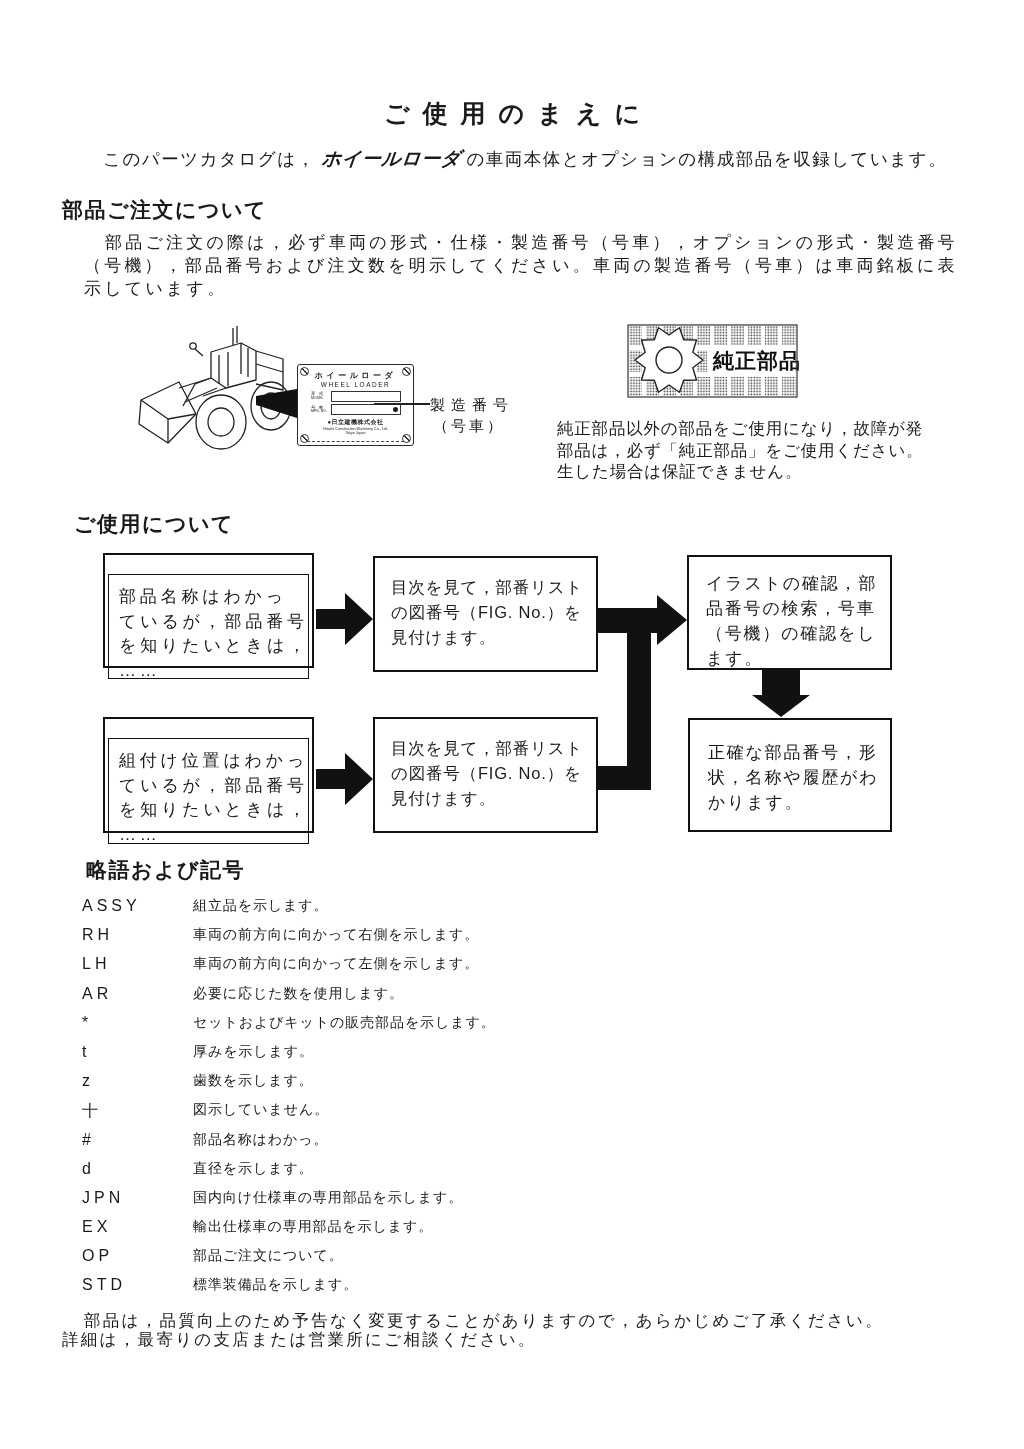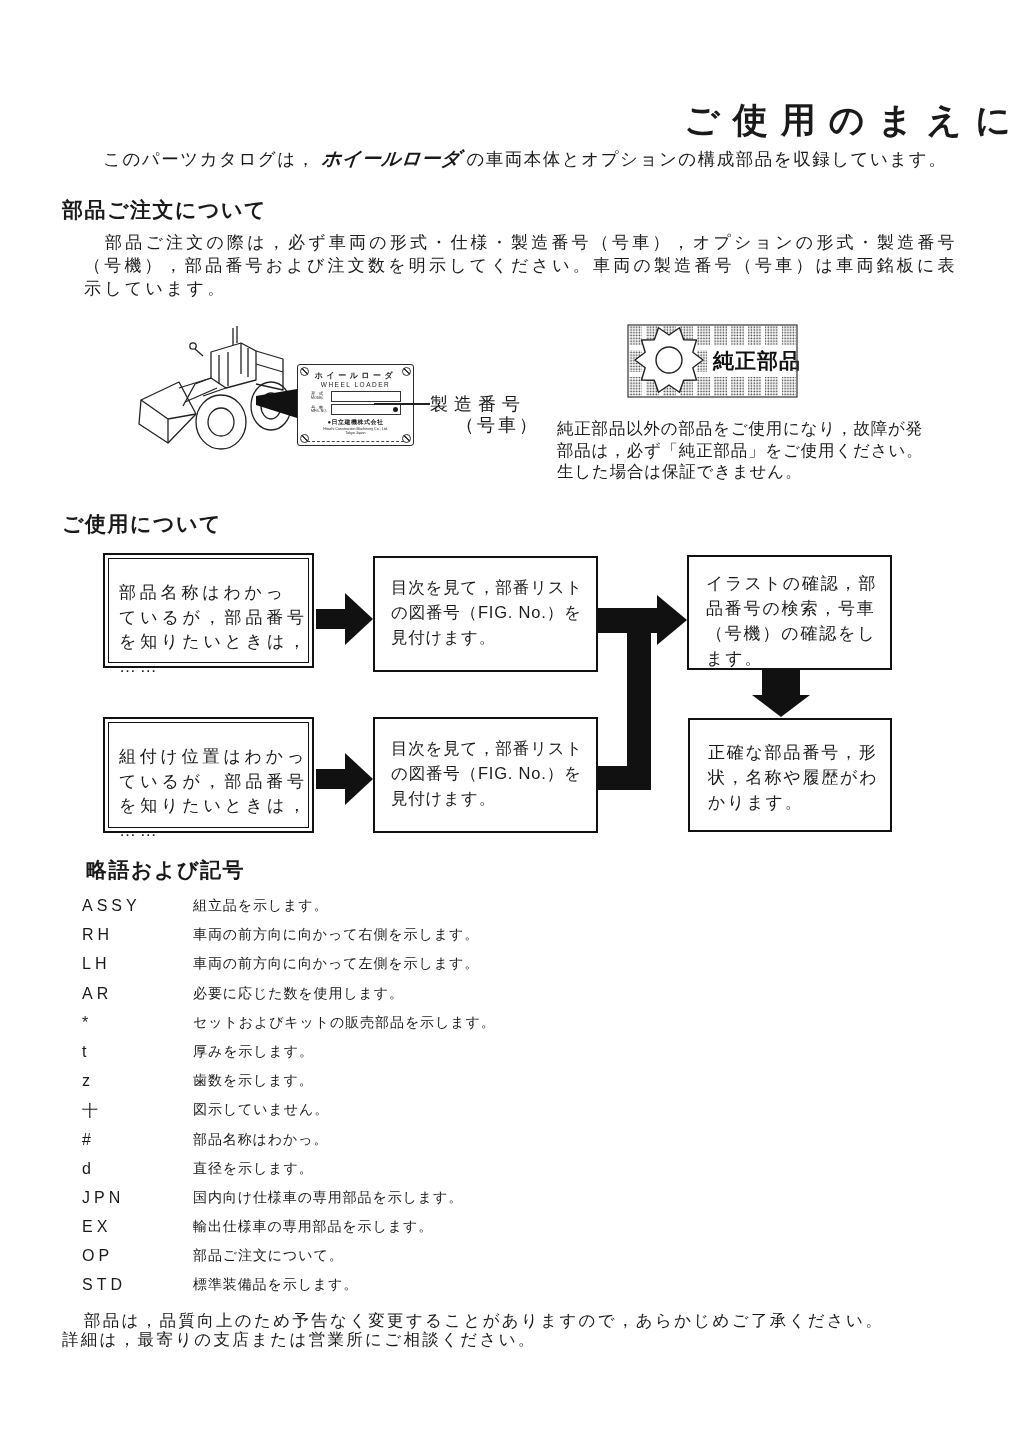--- a/index.html
+++ b/index.html
@@ -4,22 +4,22 @@
 <style>
   html,body{margin:0;padding:0;background:#e8e8e8;}
   .page{
     position:relative;width:1024px;height:1449px;background:#fff;
     color:#1a1a1a;font-family:"Liberation Sans","DejaVu Sans",sans-serif;
     overflow:hidden;margin:0 auto;
   }
   .abs{position:absolute;}
   
   .doc-title{
-    left:0;right:0;top:97px;text-align:right;
-    font-size:35px;font-weight:600;letter-spacing:13px;padding-left:13px;
+    left:0;right:0;top:97px;text-align:center;
+    font-size:25px;font-weight:600;letter-spacing:13px;padding-left:13px;
   }
   .sec-head{font-size:21px;font-weight:700;letter-spacing:1.5px;}
   
   .intro{left:103px;top:146px;font-size:17.5px;letter-spacing:1.5px;white-space:nowrap;}
   .product-logo{
     display:inline-block;font-weight:800;font-style:italic;
     font-size:19px;letter-spacing:0.5px;transform:skewX(-6deg);margin:0 6px;
   }
   
   .order-body{left:84px;top:231px;font-size:17px;letter-spacing:3.2px;line-height:23.2px;white-space:nowrap;}
@@ -36,30 +36,30 @@
   .plate-row{display:flex;align-items:center;margin:2.5px 12px 0 13px;}
   .plate-lbl{width:18px;line-height:1;}
   .plate-lbl .jp{font-size:4.5px;letter-spacing:1px;white-space:nowrap;}
   .plate-lbl .en{font-size:3.5px;letter-spacing:0;white-space:nowrap;}
   .plate-box{flex:1;height:9px;border:1px solid #333;margin-left:2px;position:relative;background:#fff;}
   .plate-dot{position:absolute;right:2px;top:1.5px;width:5px;height:5px;border-radius:50%;background:#1a1a1a;}
   .plate-maker{margin-top:2.5px;text-align:center;font-size:6px;font-weight:700;letter-spacing:0.5px;white-space:nowrap;}
   .plate-en{text-align:center;font-size:3.6px;line-height:1.25;white-space:nowrap;}
   .plate-dash{position:absolute;left:9px;right:9px;bottom:3.5px;border-top:1px dashed #444;}
   .callout-line{left:374px;top:403px;width:56px;height:2px;background:#222;}
-  .callout-txt{left:430px;top:394px;font-size:18px;line-height:21px;white-space:nowrap;}
+  .callout-txt{left:430px;top:394px;font-size:15px;line-height:21px;white-space:nowrap;}
   .callout-txt .l1{letter-spacing:6px;}
-  .callout-txt .l2{letter-spacing:3px;padding-left:3px;margin-left:23px;}
+  .callout-txt .l2{letter-spacing:3px;padding-left:3px;}
   
   .genuine-note{left:557px;top:418px;font-size:16.5px;letter-spacing:0.8px;line-height:21.5px;white-space:nowrap;}
   
   .fbox{position:absolute;box-sizing:border-box;border:2px solid #111;background:#fff;}
   .fbox .txt{font-size:16.5px;line-height:25px;letter-spacing:0.8px;white-space:nowrap;}
   .dbl{padding:3px;}
-  .dbl .inner{box-sizing:border-box;width:100%;height:100%;border:1.5px solid #111;padding:22px 0 0 10px;}
+  .dbl .inner{box-sizing:border-box;width:100%;height:100%;border:1.5px solid #111;padding:10px 0 0 10px;margin-top:16px;}
   .dbl .txt{font-size:17px;letter-spacing:3.8px;line-height:24.5px;}
   .arrow{position:absolute;}
   .arrow svg{display:block;}
   
   .ab-list{left:82px;top:897px;}
   .ab-row{display:flex;height:29.2px;align-items:flex-start;}
   .ab-term{width:111px;font-size:16px;letter-spacing:4px;}
   .ab-desc{font-size:14px;letter-spacing:0.9px;white-space:nowrap;}
   
   .footer{left:62px;top:1311px;font-size:16.5px;letter-spacing:2.3px;line-height:19px;white-space:nowrap;}
@@ -180,21 +180,21 @@
 
     <rect x="1" y="2" width="169" height="72" fill="none" stroke="#333" stroke-width="1.2"></rect>
   </svg>
 
   <div class="abs genuine-note">
     <div>純正部品以外の部品をご使用になり，故障が発</div>
     <div>部品は，必ず「純正部品」をご使用ください。</div>
     <div>生した場合は保証できません。</div>
   </div>
 
-  <div class="abs sec-head" style="left:62px;top:510px;">ご使用について</div>
+  <div class="abs sec-head" style="left:74px;top:510px;">ご使用について</div>
 
   <div class="fbox dbl" style="left:103px;top:553px;width:211px;height:115px;">
     <div class="inner">
         <div class="txt">
       <div>部品名称はわかっ</div>
       <div>ているが，部品番号</div>
       <div>を知りたいときは，</div>
       <div>……</div>
     </div>
       </div>

